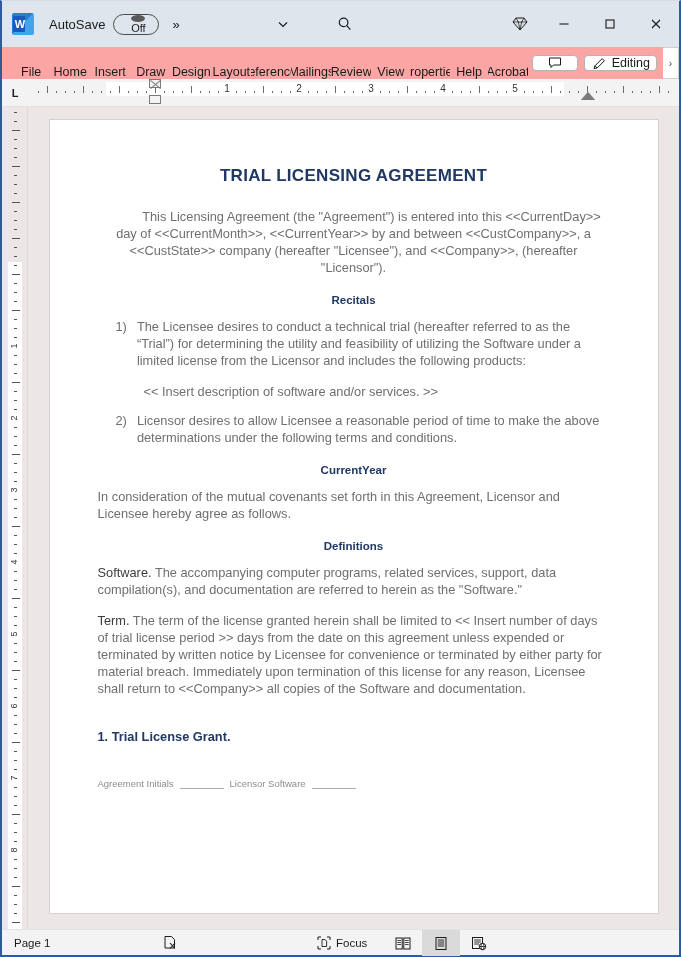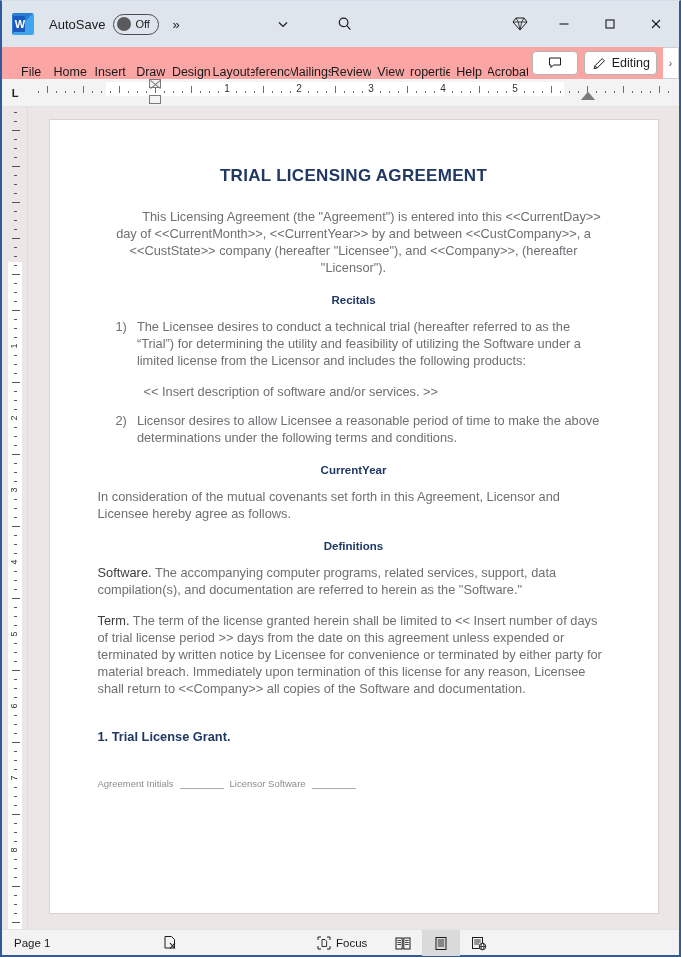--- a/index.html
+++ b/index.html
@@ -54,20 +54,21 @@
     margin-left: 15px; white-space: nowrap;
   }
   .toggle {
     margin-left: 8px;
     width: 46px; height: 21px;
     border: 1px solid #4a4a4a;
     border-radius: 11px;
     background: #dfe5ec;
     display: flex; align-items: center;
     position: relative;
+    flex-direction: column;
   }
   .toggle .knob {
     width: 14px; height: 14px; border-radius: 50%;
     background: #5a5a5a; margin-left: 3px;
   }
   .toggle .tg-text {
     font-size: 11px; color: #1b1b1b; margin-left: 4px;
   }
   .chev-more {
     margin-left: 13px; font-size: 13px; color: #1b1b1b;
@@ -118,21 +119,21 @@
   .tab + .tab::before {
     content: ""; position: absolute; left: 0; top: 7px; bottom: 7px;
     width: 1px; background: #c8c8c8;
   }
   .tab.file + .tab::before { content: none; }
   .ribbon-right {
     position: absolute; right: 0; top: 0; height: 32px;
     display: flex; align-items: center; gap: 6px; padding-right: 0;
   }
   .rb-box {
-    height: 24px; border: 1px solid #b3b3b3; border-radius: 4px;
+    height: 16px; border: 1px solid #b3b3b3; border-radius: 4px;
     background: #ffffff;
     display: flex; align-items: center; justify-content: center;
     padding: 0 10px;
     font-size: 12.5px; color: #1b1b1b;
     gap: 5px;
   }
   .rb-box.comment { width: 46px; padding: 0; }
   .rb-box.editing { padding: 0 6px 0 7px; }
   .rb-expand {
     width: 16px; height: 32px; background: #ffffff;

